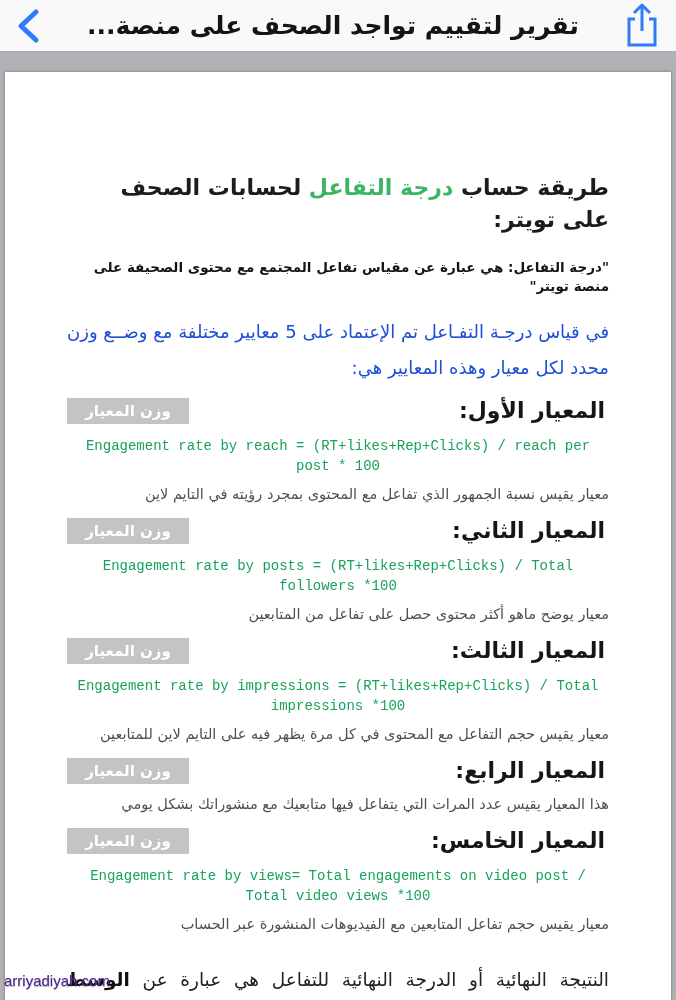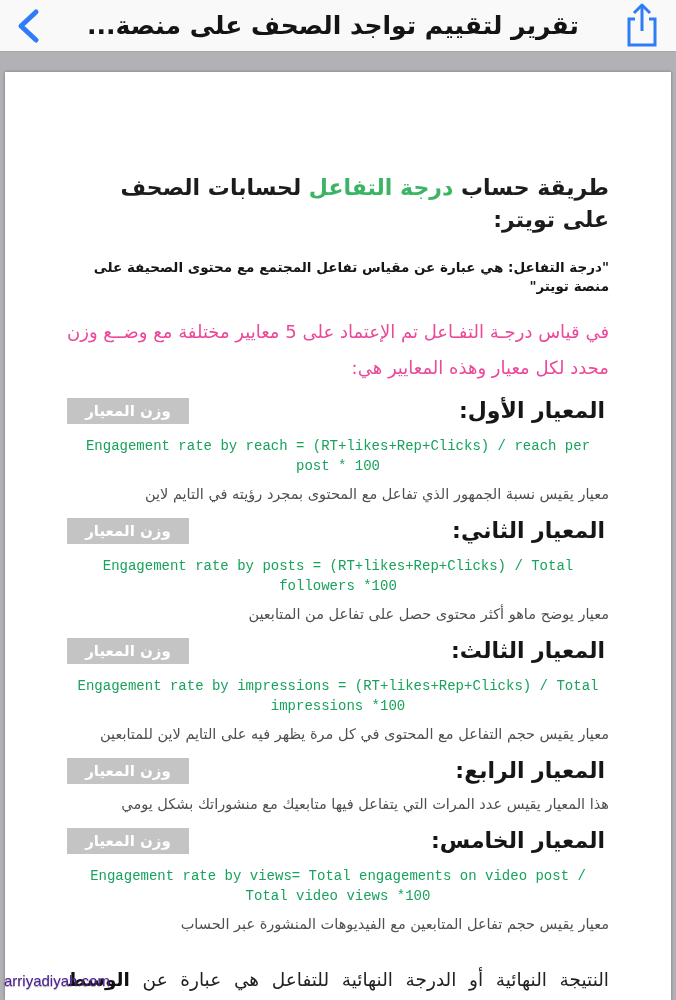--- a/index.html
+++ b/index.html
@@ -37,21 +37,21 @@
     margin:0;font-size:22px;font-weight:bold;line-height:32px;
     text-align:right;color:#1c1c1c;
   }
   .green{color:#3bb564;}
   .subtitle{
     margin:22px 0 0 0;font-size:13.5px;font-weight:bold;
     line-height:19px;text-align:right;color:#161616;
   }
   .intro{
     margin:18px 0 10px 0;font-size:18px;line-height:36px;
-    text-align:justify;color:#ec4899;
+    text-align:justify;color:#1d4ed8;
   }
   .criterion{margin-bottom:12px;}
   .crow{
     display:flex;justify-content:space-between;align-items:center;
     height:30px;
   }
   .crit-heading{
     margin:4px;font-size:22px;font-weight:bold;color:#161616;line-height:30px;
   }
   .badge{

